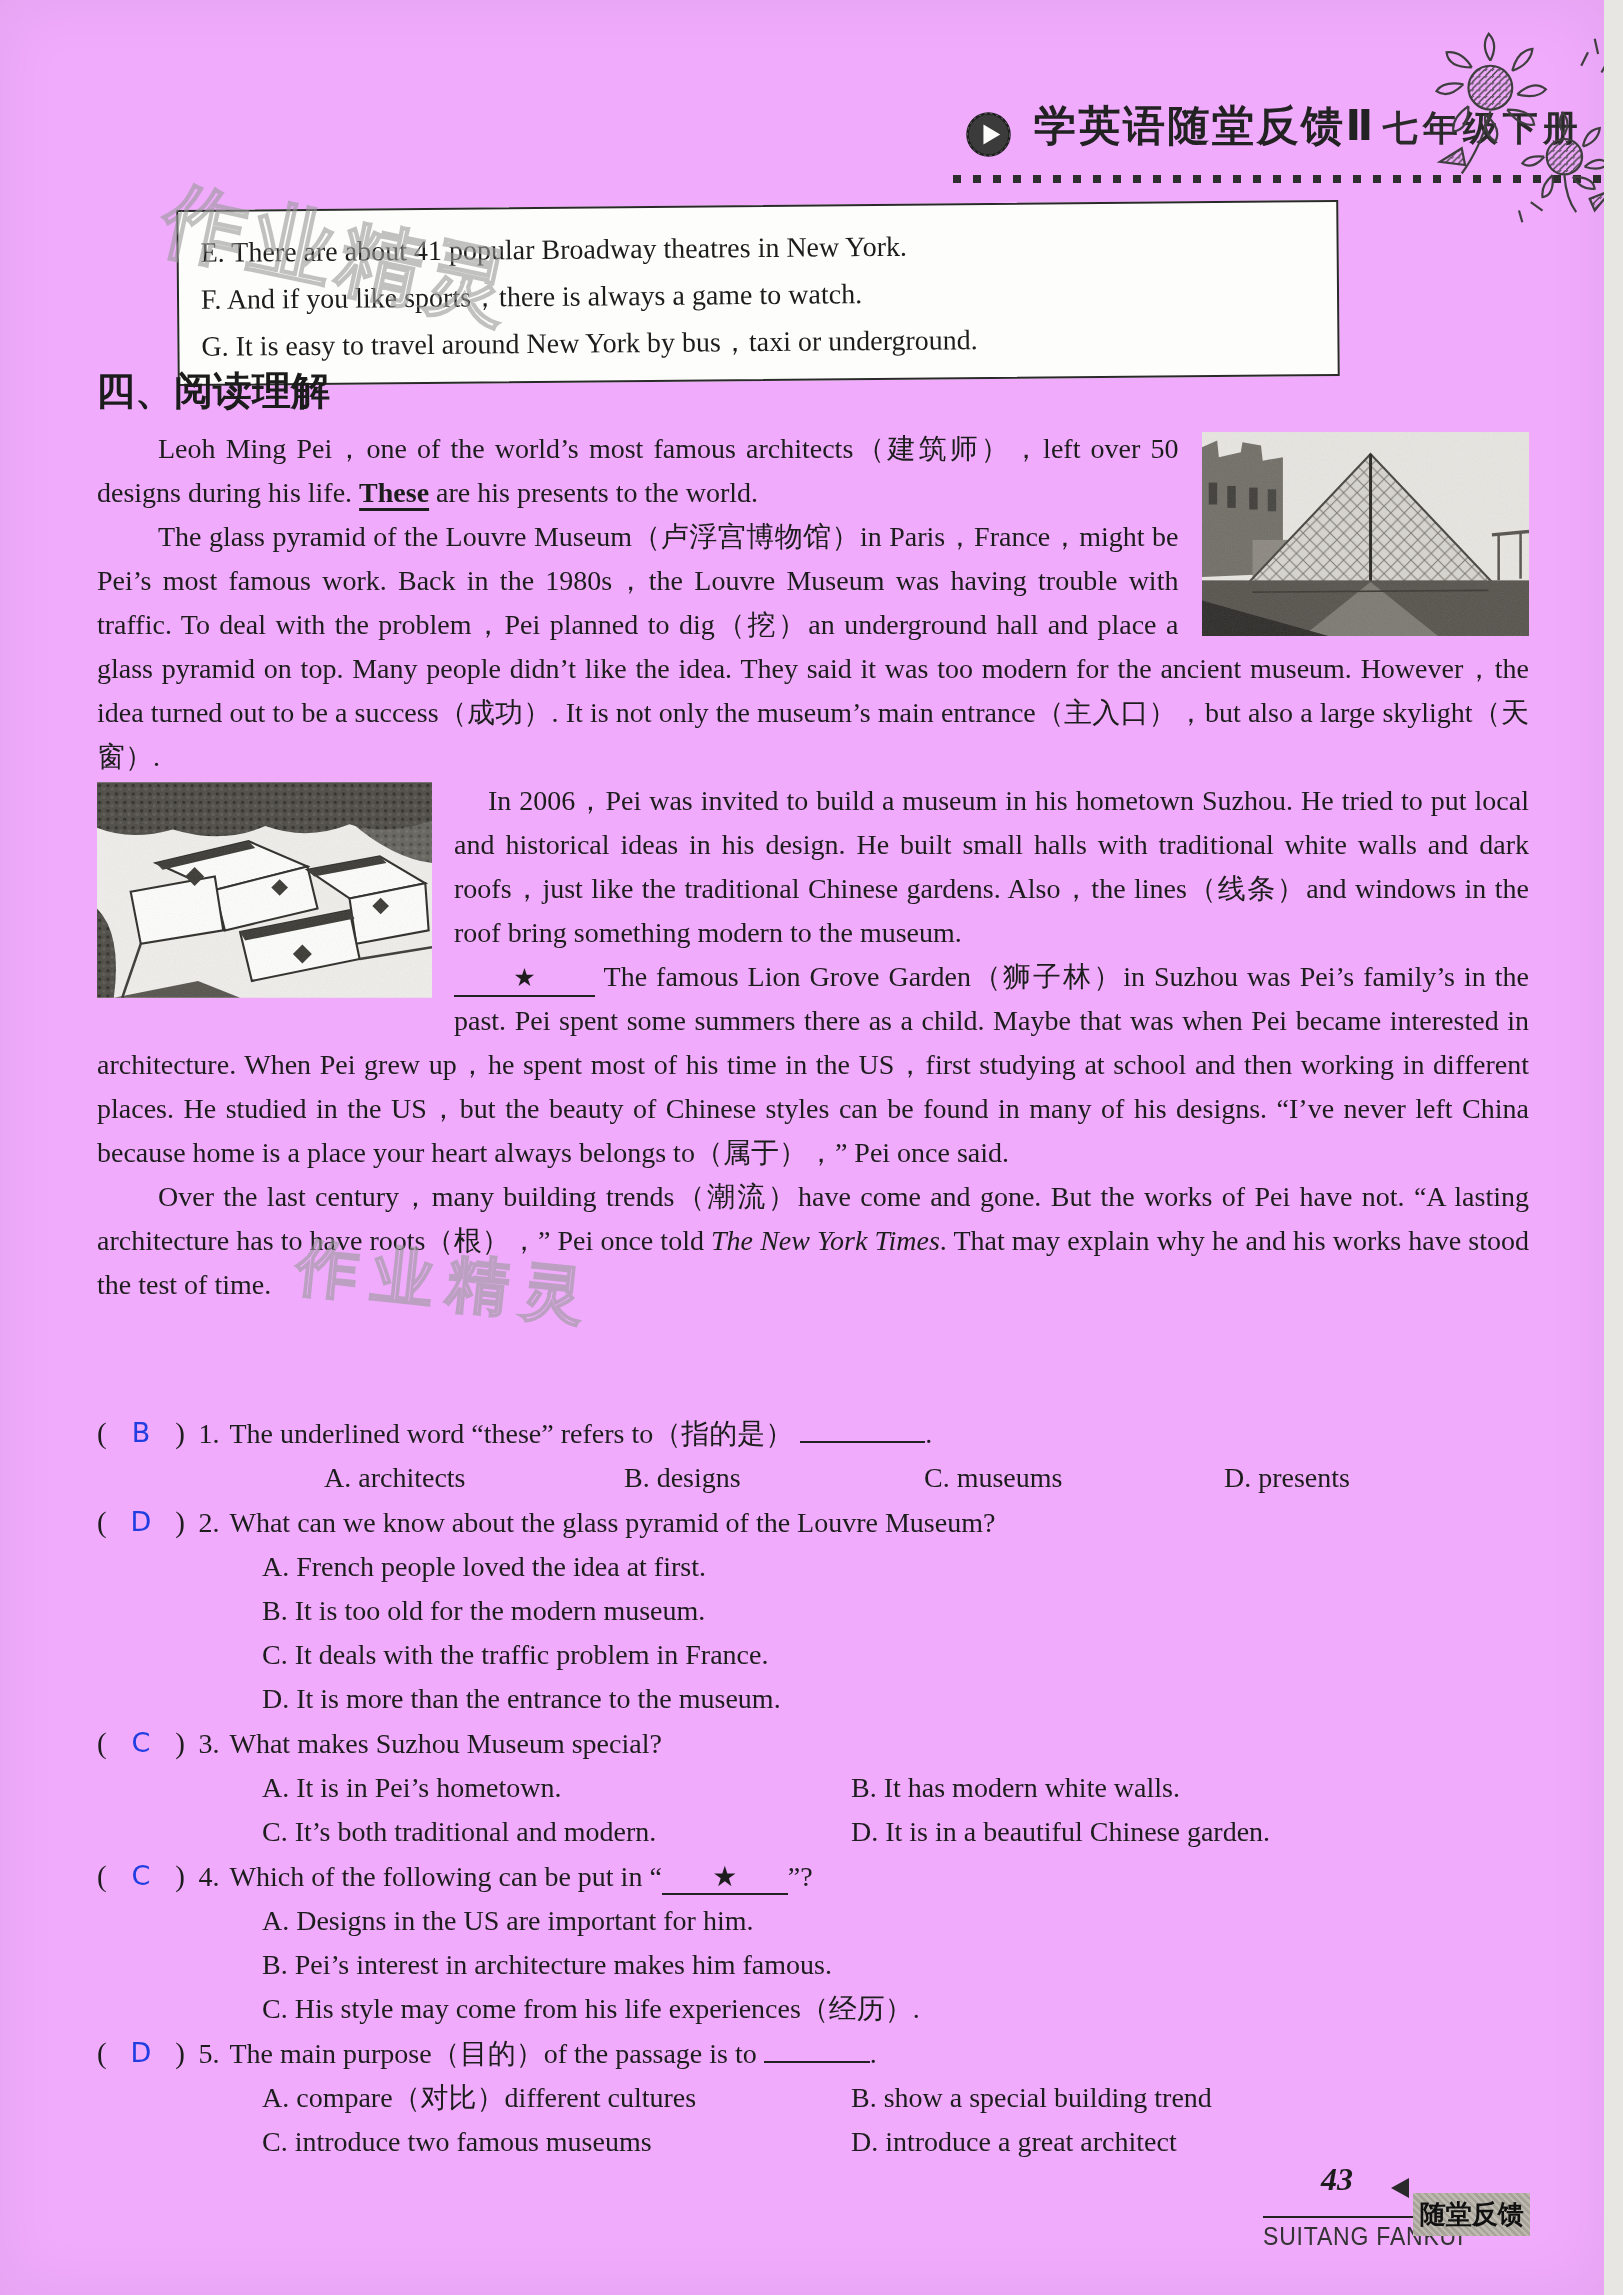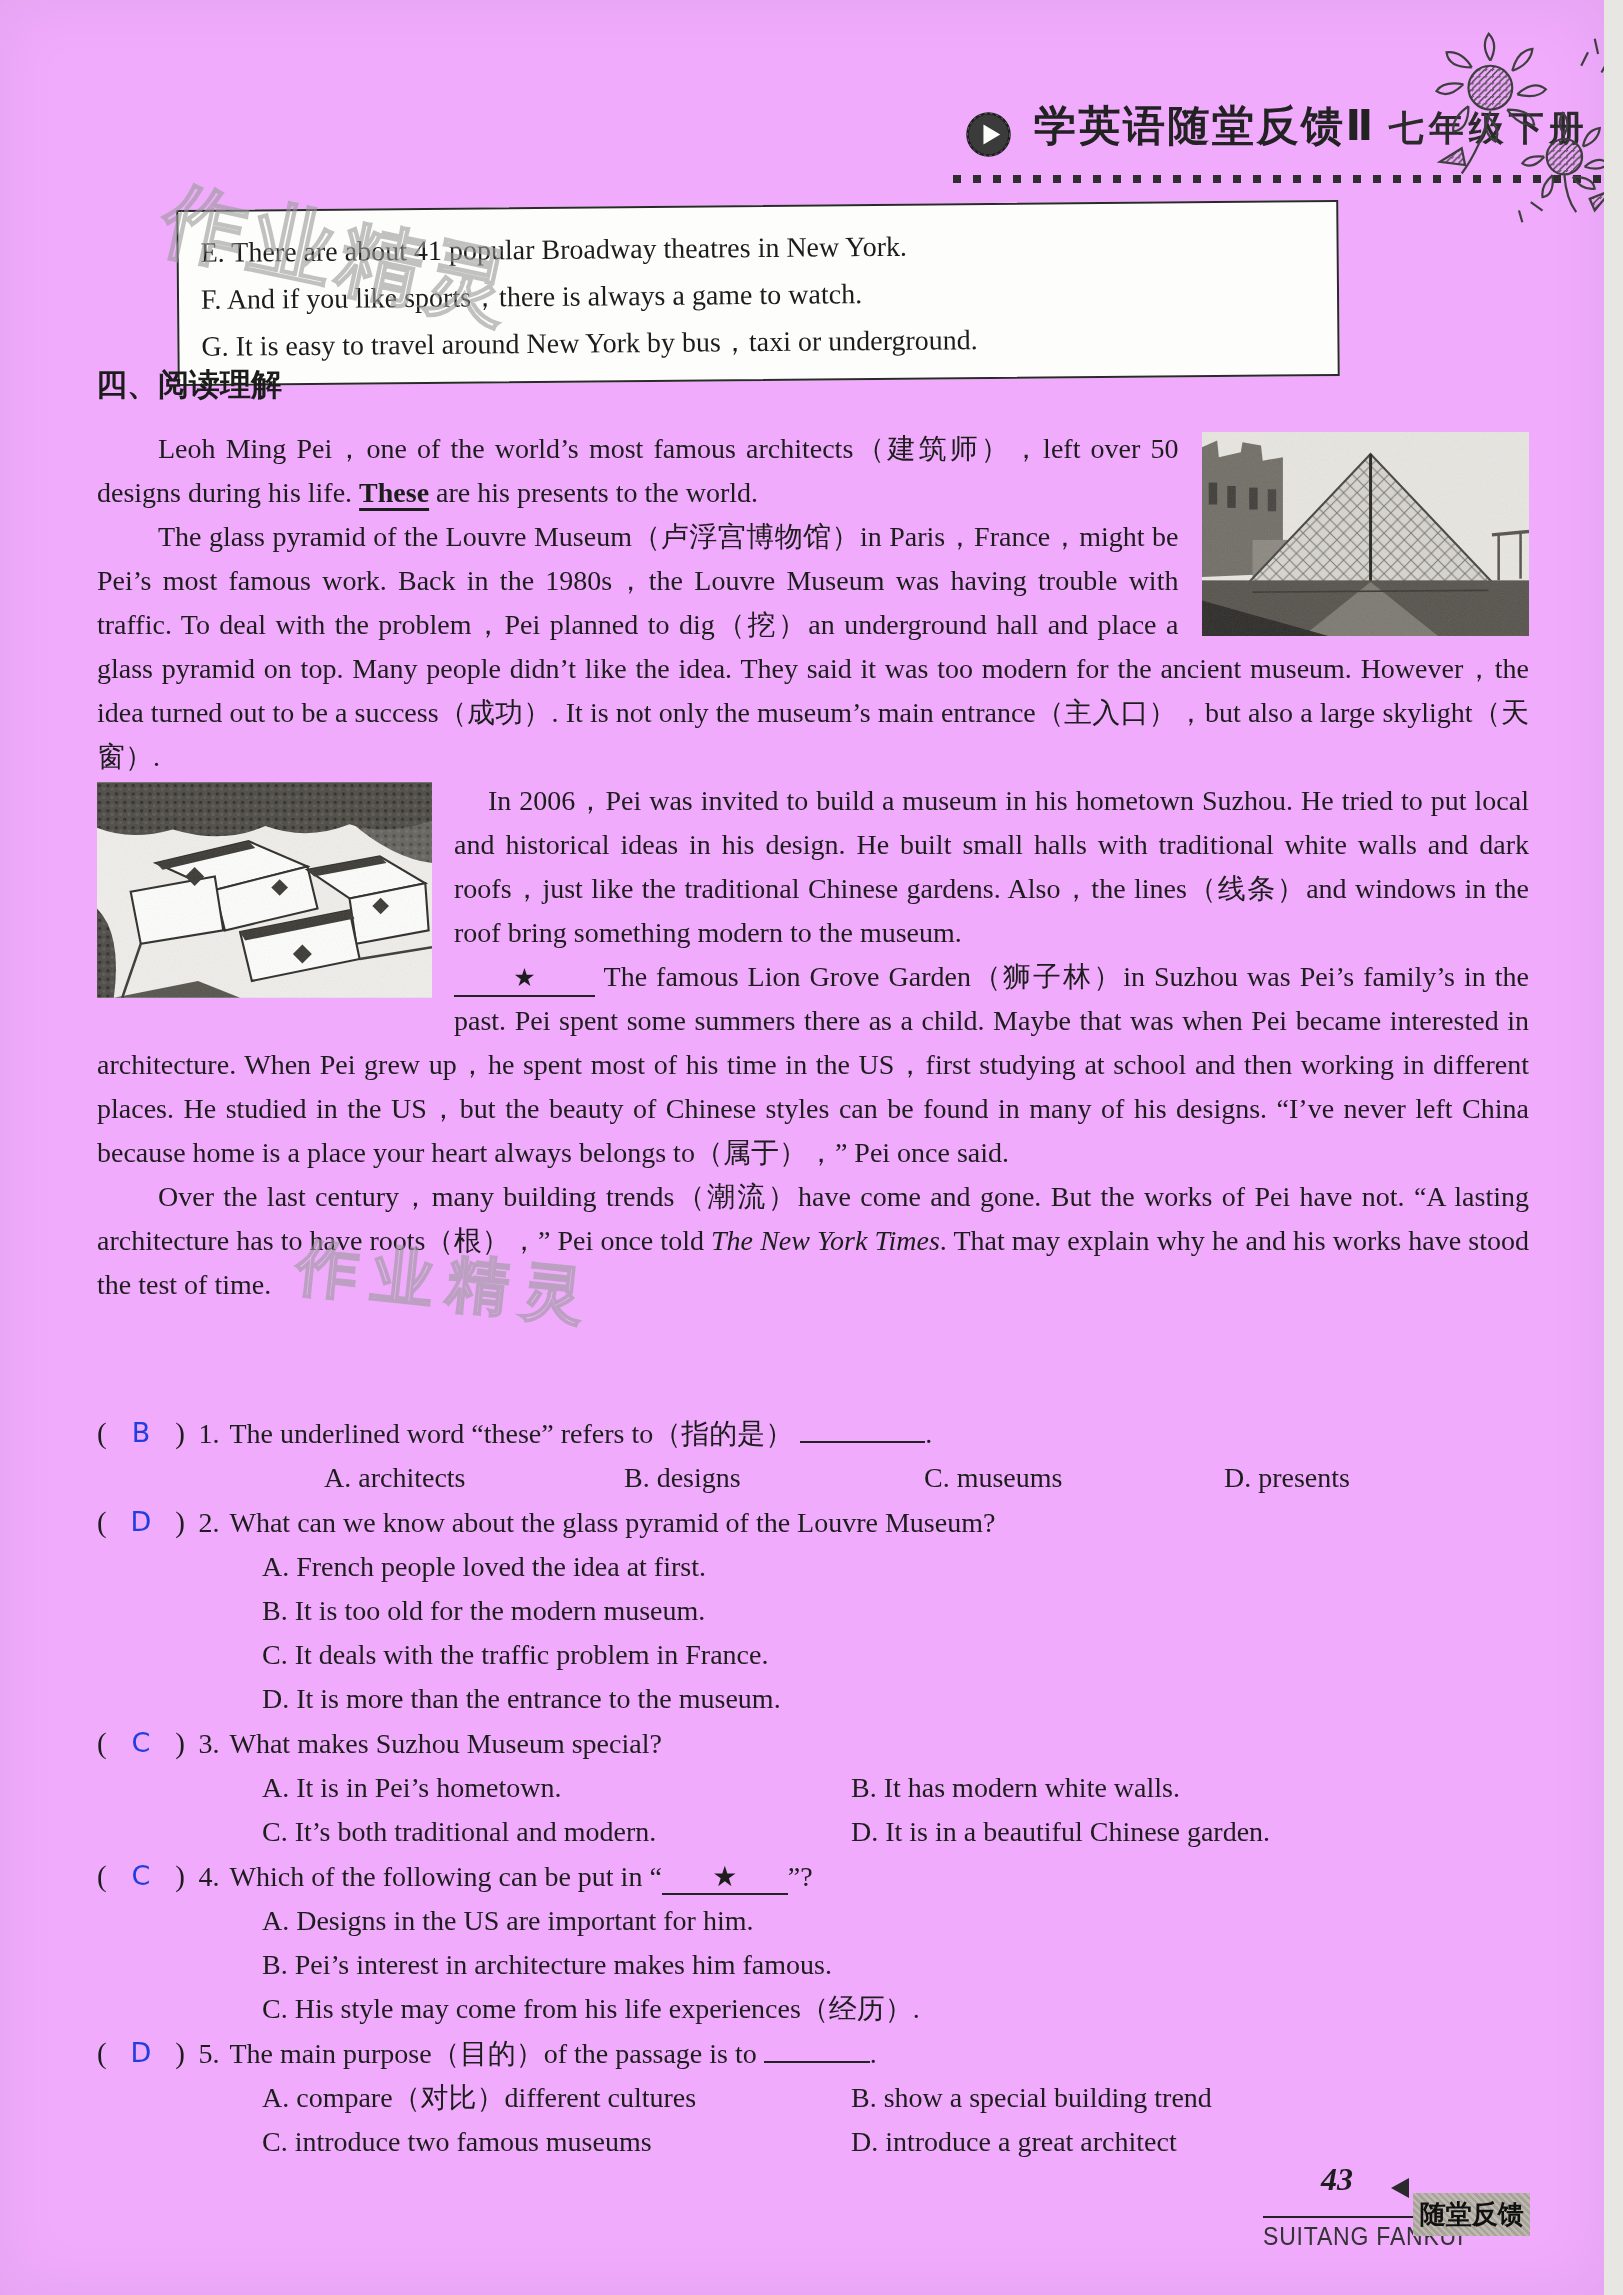--- a/index.html
+++ b/index.html
@@ -4,36 +4,36 @@
 <style>
   html,body{margin:0;padding:0;background:#e8e6e2;}
   .page{position:relative;width:1604px;height:2295px;background:#f0abfc;overflow:hidden;
         font-family:"Liberation Serif","DejaVu Serif",serif;color:#1d1d1d;
         box-shadow:inset 0 0 67px rgba(0,0,0,.05);}
   
   .hdr-icon{position:absolute;left:965px;top:111px;width:47px;height:47px;}
   .hdr-title{position:absolute;left:1034px;top:98px;display:flex;align-items:baseline;white-space:nowrap;}
   .hdr-title .main{font-family:"Liberation Sans","DejaVu Sans",sans-serif;font-weight:bold;
                    font-size:42px;letter-spacing:2.5px;color:#222;}
-  .hdr-title .sub{font-size:35px;font-weight:600;margin-left:13px;color:#2a2a2a;letter-spacing:5px;}
+  .hdr-title .sub{font-size:35px;font-weight:600;margin-left:7px;color:#2a2a2a;letter-spacing:5px;}
   .hdr-dots{position:absolute;left:953px;top:175px;width:655px;height:7.6px;
             background:repeating-linear-gradient(90deg,#2e2e2e 0 7.6px,transparent 7.6px 20px);}
   .hdr-flowers{position:absolute;left:1391px;top:22px;width:229px;height:202px;}
   
   .wm{position:absolute;font-family:"DejaVu Sans",sans-serif;font-weight:bold;color:transparent;
       -webkit-text-stroke:1.7px #9a9a9a;opacity:.6;z-index:5;pointer-events:none;}
   .wm1{left:160px;top:200px;font-size:83px;letter-spacing:6.7px;transform:rotate(12deg);}
   .wm2{left:296px;top:1240px;font-size:62px;letter-spacing:13.5px;transform:rotate(6deg);}
   
   .efg-box{position:absolute;left:177px;top:205px;width:1162px;border:2.5px solid #2a2a2a;
            transform:rotate(-0.5deg);padding:17px 22px 13.5px 22px;box-sizing:border-box;background:#fdfdfb;}
   .efg-box .line{font-size:28px;line-height:47px;white-space:nowrap;}
   
   .sec-heading{position:absolute;left:96px;top:364px;font-family:"Liberation Sans","DejaVu Sans",sans-serif;
-               font-weight:bold;font-size:31px;color:#1c1c1c;}
+               font-weight:bold;font-size:39px;color:#1c1c1c;}
   
   .passage{position:absolute;left:97px;top:427px;width:1432px;font-size:28px;line-height:44px;
            text-align:justify;font-family:Liberation Serif, serif;}
   .passage p{margin:0;}
   .ind{text-indent:61px;}
   .ind-sm{text-indent:34px;}
   .photo-louvre{float:right;width:327px;height:204px;margin:5px 0 10px 23.6px;}
   .photo-suzhou{float:left;width:335px;height:216px;margin:3.4px 22px 6.7px 0;}
   .bold-u{font-weight:bold;text-decoration:underline;text-underline-offset:5.9px;text-decoration-thickness:2.5px;}
   .italic{font-style:italic;}

